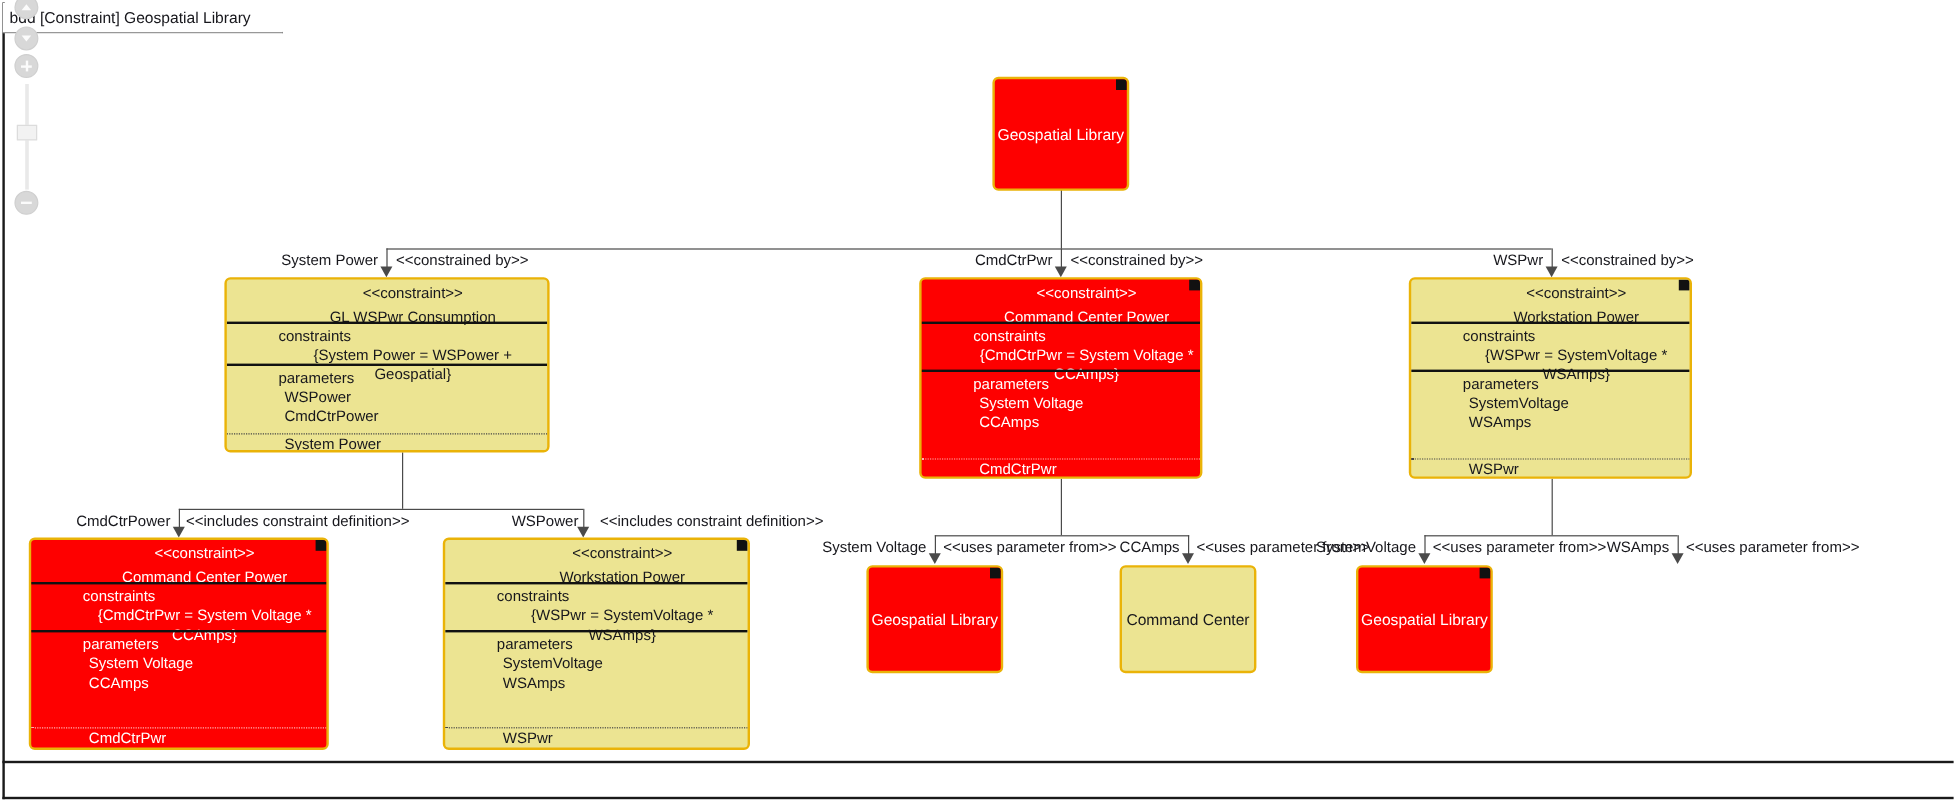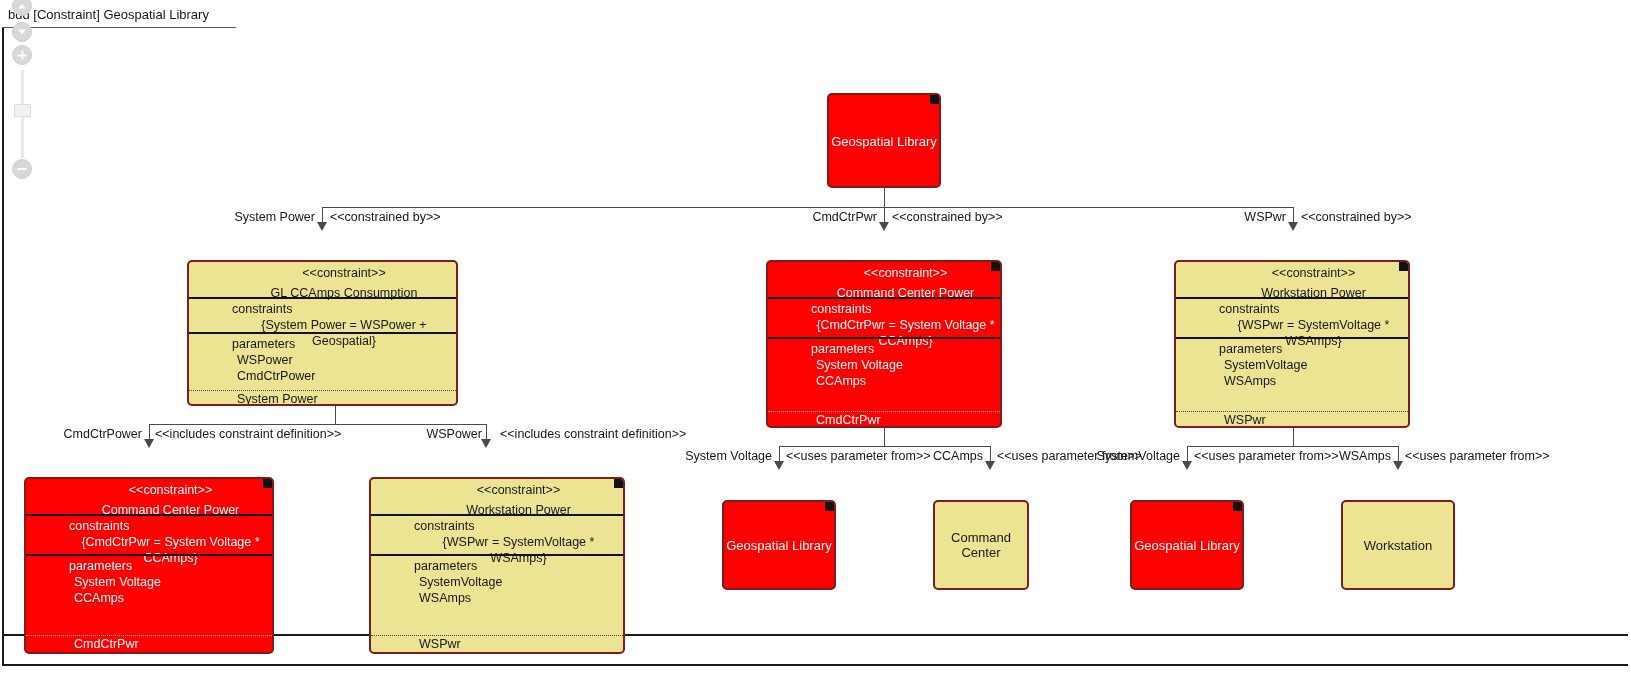--- a/index.html
+++ b/index.html
@@ -113,24 +113,23 @@
     white-space: nowrap;
     line-height: 14px;
     text-align: center;
   }
   .elab.r { text-align: right; }
 
   
   .blk {
     position: absolute;
     box-sizing: border-box;
-    border: 2px solid #7f1d1d;
+    border: 2px solid #eab308;
     border-radius: 5px;
     overflow: hidden;
-    margin-top: 29px;
   }
   .blk.red    { background: #fe0000; color: #ffffff; }
   .blk.yellow { background: #ece492; color: #17171c; }
   .corner {
     position: absolute;
     right: 0; top: 0;
     width: 9px; height: 9px;
     background: #111111;
   }
   .simple-label {
@@ -240,21 +239,21 @@
   <div class="elab" style="left:1405px; top:449px;">&lt;&lt;uses parameter from&gt;&gt;</div>
 
   <div class="blk red" style="left:827px; top:64px; width:114px; height:95px;">
     <div class="corner"></div>
     <div class="simple-label">Geospatial Library</div>
   </div>
 
   <div class="blk yellow" style="left:187px; top:231px; width:271px; height:146px;">
     <div class="sect" style="height:35px;">
       <div class="hd">&lt;&lt;constraint&gt;&gt;</div>
-      <div class="hd ctitle" style="padding-top:0;">GL CCAmps Consumption</div>
+      <div class="hd ctitle" style="padding-top:0;">GL WSPwr Consumption</div>
     </div>
     <div class="sect" style="height:33px;">
       <div class="sechead">constraints</div>
       <div class="rowc">{System Power = WSPower + Geospatial}</div>
     </div>
     <div class="sect" style="height:56px;">
       <div class="sechead">parameters</div>
       <div class="row">WSPower</div>
       <div class="row">CmdCtrPower</div>
     </div>
@@ -341,26 +340,23 @@
     <div class="sect" style="height:21px; border-top:1px dotted #444;">
       <div class="row">WSPwr</div>
     </div>
   </div>
 
   <div class="blk red" style="left:722px; top:471px; width:114px; height:90px;">
     <div class="corner"></div>
     <div class="simple-label">Geospatial Library</div>
   </div>
 
-  <div class="blk yellow" style="left:933px; top:471px; width:96px; height:90px;">
+  <div class="blk yellow" style="left:933px; top:471px; width:114px; height:90px;">
     <div class="simple-label">Command Center</div>
   </div>
 
   <div class="blk red" style="left:1130px; top:471px; width:114px; height:90px;">
     <div class="corner"></div>
     <div class="simple-label">Geospatial Library</div>
   </div>
 
-  <div class="blk yellow" style="left:1341px; top:471px; width:114px; height:90px;">
-    <div class="simple-label">Workstation</div>
-  </div>
 
 </div>
 
 </body></html>

